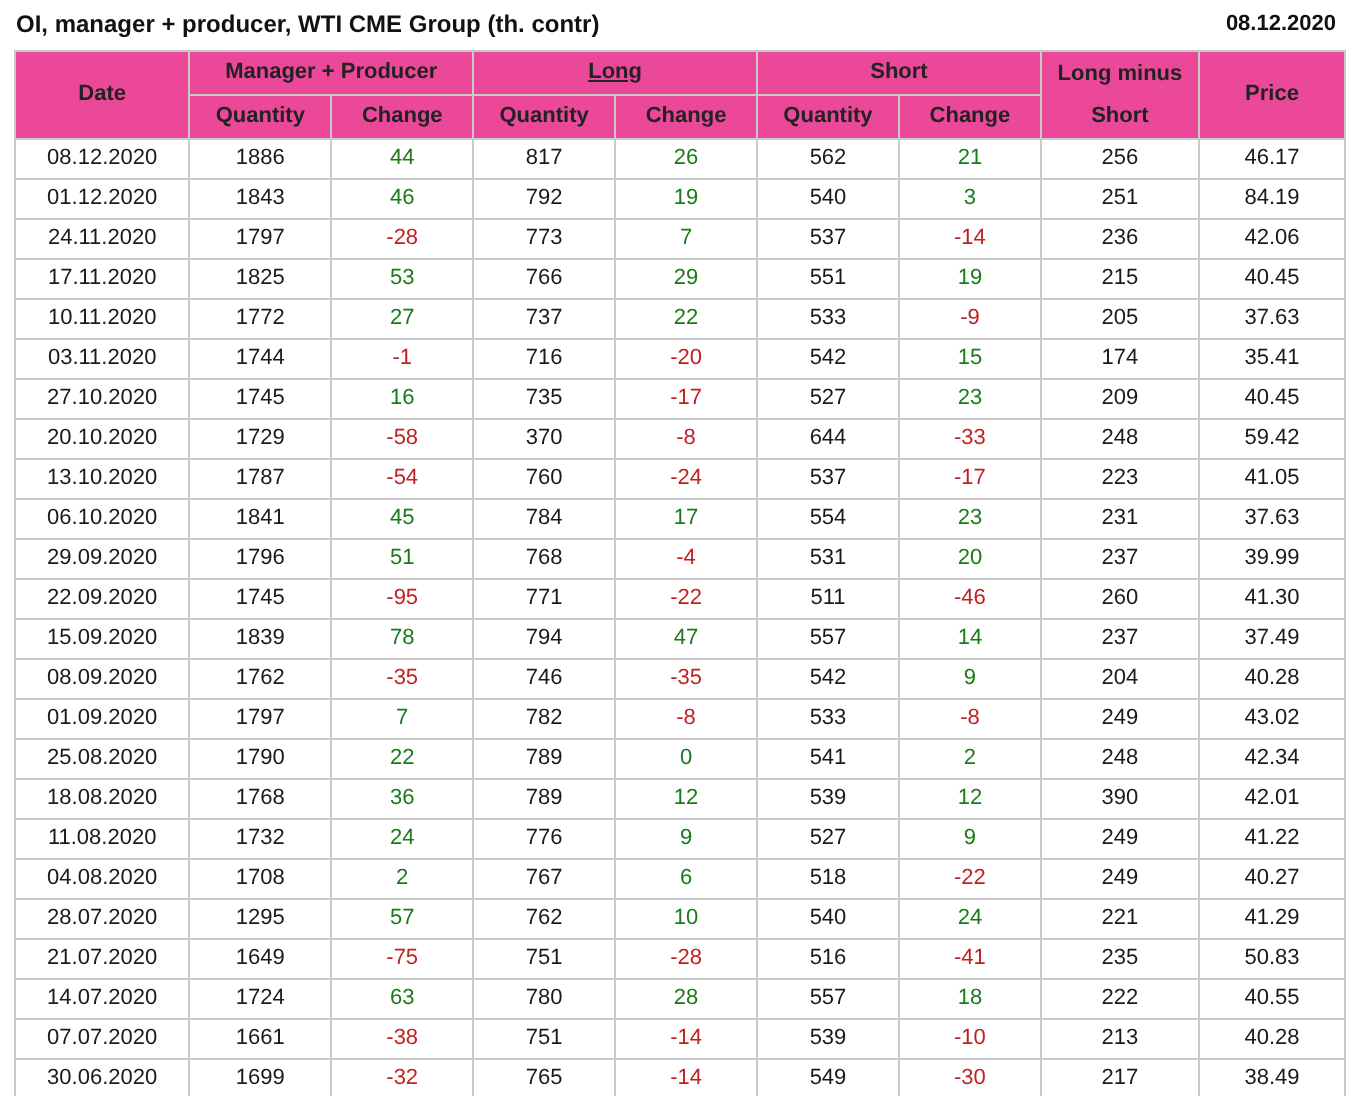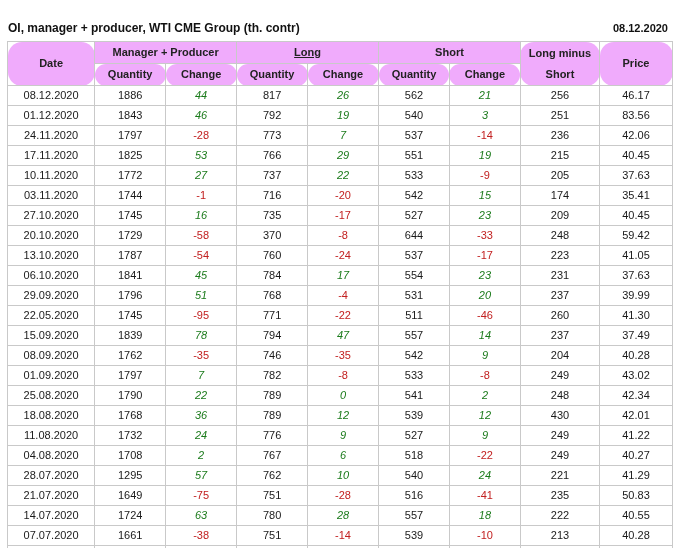--- a/index.html
+++ b/index.html
@@ -19,21 +19,20 @@
     height: 548px;
     box-sizing: border-box;
     position: relative;
   }
   .titlebar {
     display: flex;
     align-items: center;
     justify-content: space-between;
     padding: 5px 8px 6px 8px;
     box-sizing: border-box;
-    margin-top: 16px;
   }
   .title {
     font-size: 12px;
     font-weight: bold;
     color: #111;
     letter-spacing: 0;
   }
   .title-date {
     font-size: 11px;
     font-weight: bold;
@@ -49,37 +48,37 @@
   table.oi th, table.oi td {
     border: 1px solid #c9c9c9;
     font-size: 11px;
     text-align: center;
     padding: 0;
     height: 19px;
     line-height: 19px;
     background: #ffffff;
   }
   table.oi thead th {
-    background: #f0abfc;
+    background: #ec4899;
     font-weight: bold;
     color: #222;
     height: 21px;
     line-height: 21px;
   }
   th.grp-mp { color: #7b1a1a; }
   th.grp-long { color: #7b1a1a; text-decoration: underline; }
   th.grp-short { color: #7b1a1a; }
-  th.plain { color: #222; border-radius: 14px; }
+  th.plain { color: #222; }
   td.date {
     text-align: center;
   }
   td.num {
     text-align: center;
   }
-  td.pos { color: #1a7a1a; font-style: italic; }
+  td.pos { color: #1a7a1a; }
   td.neg { color: #c22020; }
   .col-date { width: 86px; }
   .col-q { width: 70px; }
   .col-c { width: 70px; }
   .col-lms { width: 78px; }
   .col-price { width: 72px; }
 </style>
 </head>
 <body>
 
@@ -134,21 +133,21 @@
         </tr>
         <tr>
           <td class="date">01.12.2020</td>
           <td class="num">1843</td>
           <td class="num pos">46</td>
           <td class="num">792</td>
           <td class="num pos">19</td>
           <td class="num">540</td>
           <td class="num pos">3</td>
           <td class="num">251</td>
-          <td class="num">83.56</td>
+          <td class="num">84.19</td>
         </tr>
         <tr>
           <td class="date">24.11.2020</td>
           <td class="num">1797</td>
           <td class="num neg">-28</td>
           <td class="num">773</td>
           <td class="num pos">7</td>
           <td class="num">537</td>
           <td class="num neg">-14</td>
           <td class="num">236</td>
@@ -236,21 +235,21 @@
           <td class="num">1796</td>
           <td class="num pos">51</td>
           <td class="num">768</td>
           <td class="num neg">-4</td>
           <td class="num">531</td>
           <td class="num pos">20</td>
           <td class="num">237</td>
           <td class="num">39.99</td>
         </tr>
         <tr>
-          <td class="date">22.05.2020</td>
+          <td class="date">22.09.2020</td>
           <td class="num">1745</td>
           <td class="num neg">-95</td>
           <td class="num">771</td>
           <td class="num neg">-22</td>
           <td class="num">511</td>
           <td class="num neg">-46</td>
           <td class="num">260</td>
           <td class="num">41.30</td>
         </tr>
         <tr>
@@ -298,21 +297,21 @@
           <td class="num">42.34</td>
         </tr>
         <tr>
           <td class="date">18.08.2020</td>
           <td class="num">1768</td>
           <td class="num pos">36</td>
           <td class="num">789</td>
           <td class="num pos">12</td>
           <td class="num">539</td>
           <td class="num pos">12</td>
-          <td class="num">430</td>
+          <td class="num">390</td>
           <td class="num">42.01</td>
         </tr>
         <tr>
           <td class="date">11.08.2020</td>
           <td class="num">1732</td>
           <td class="num pos">24</td>
           <td class="num">776</td>
           <td class="num pos">9</td>
           <td class="num">527</td>
           <td class="num pos">9</td>

